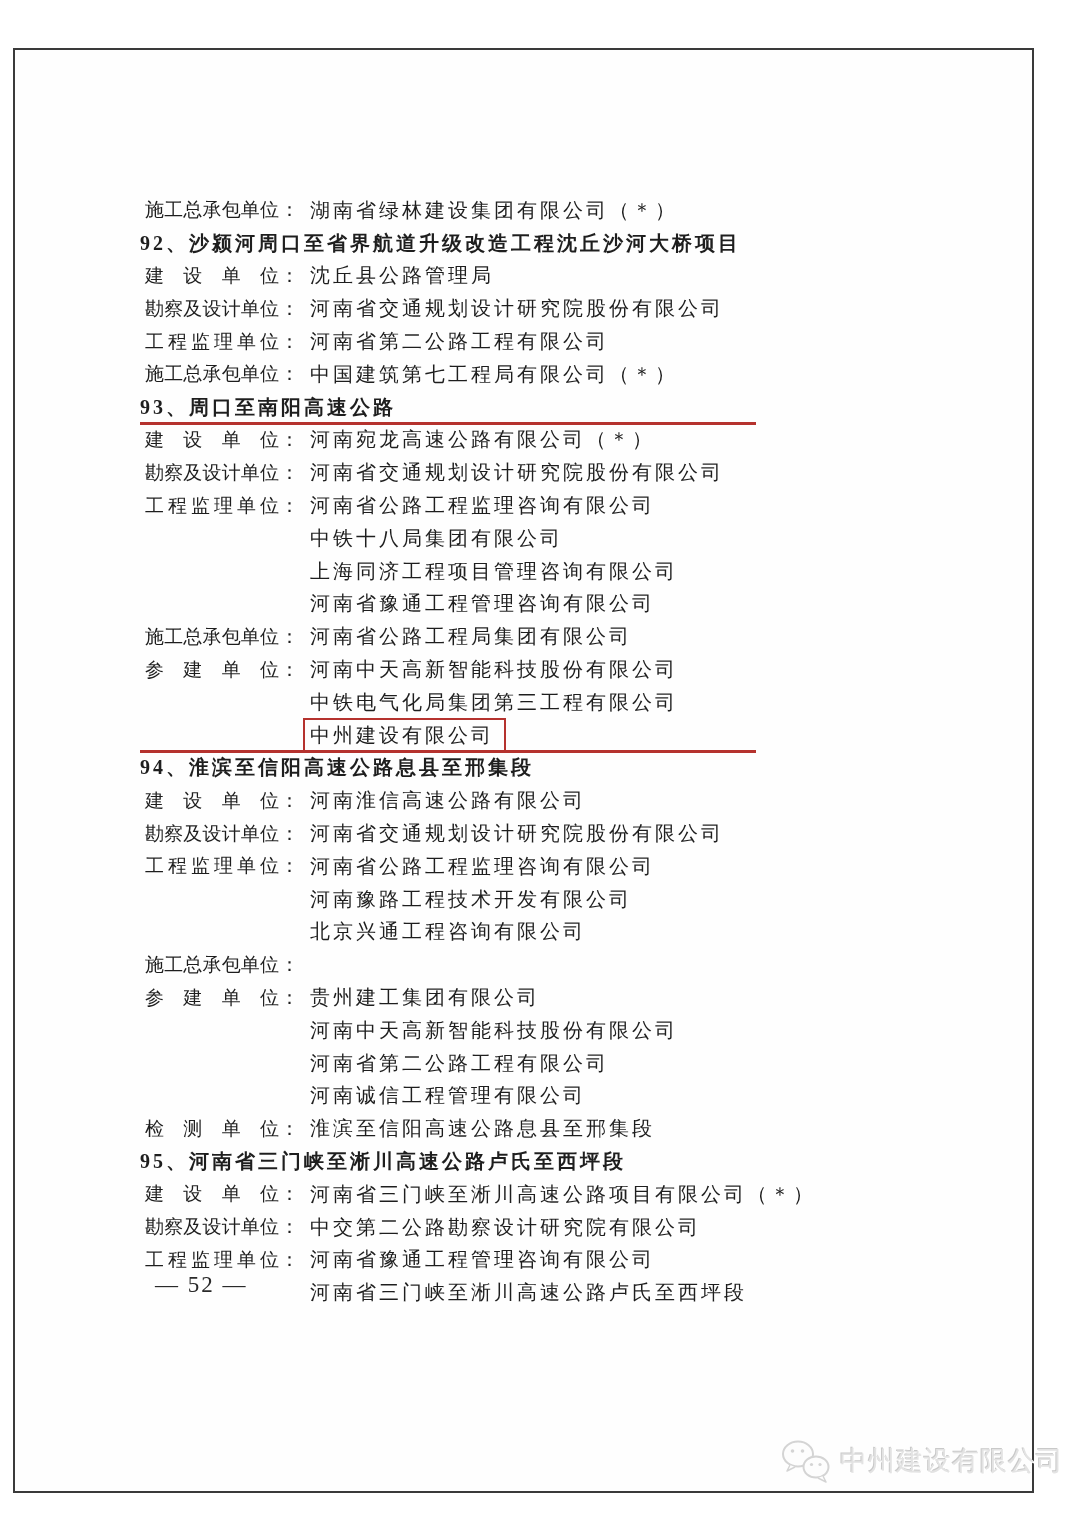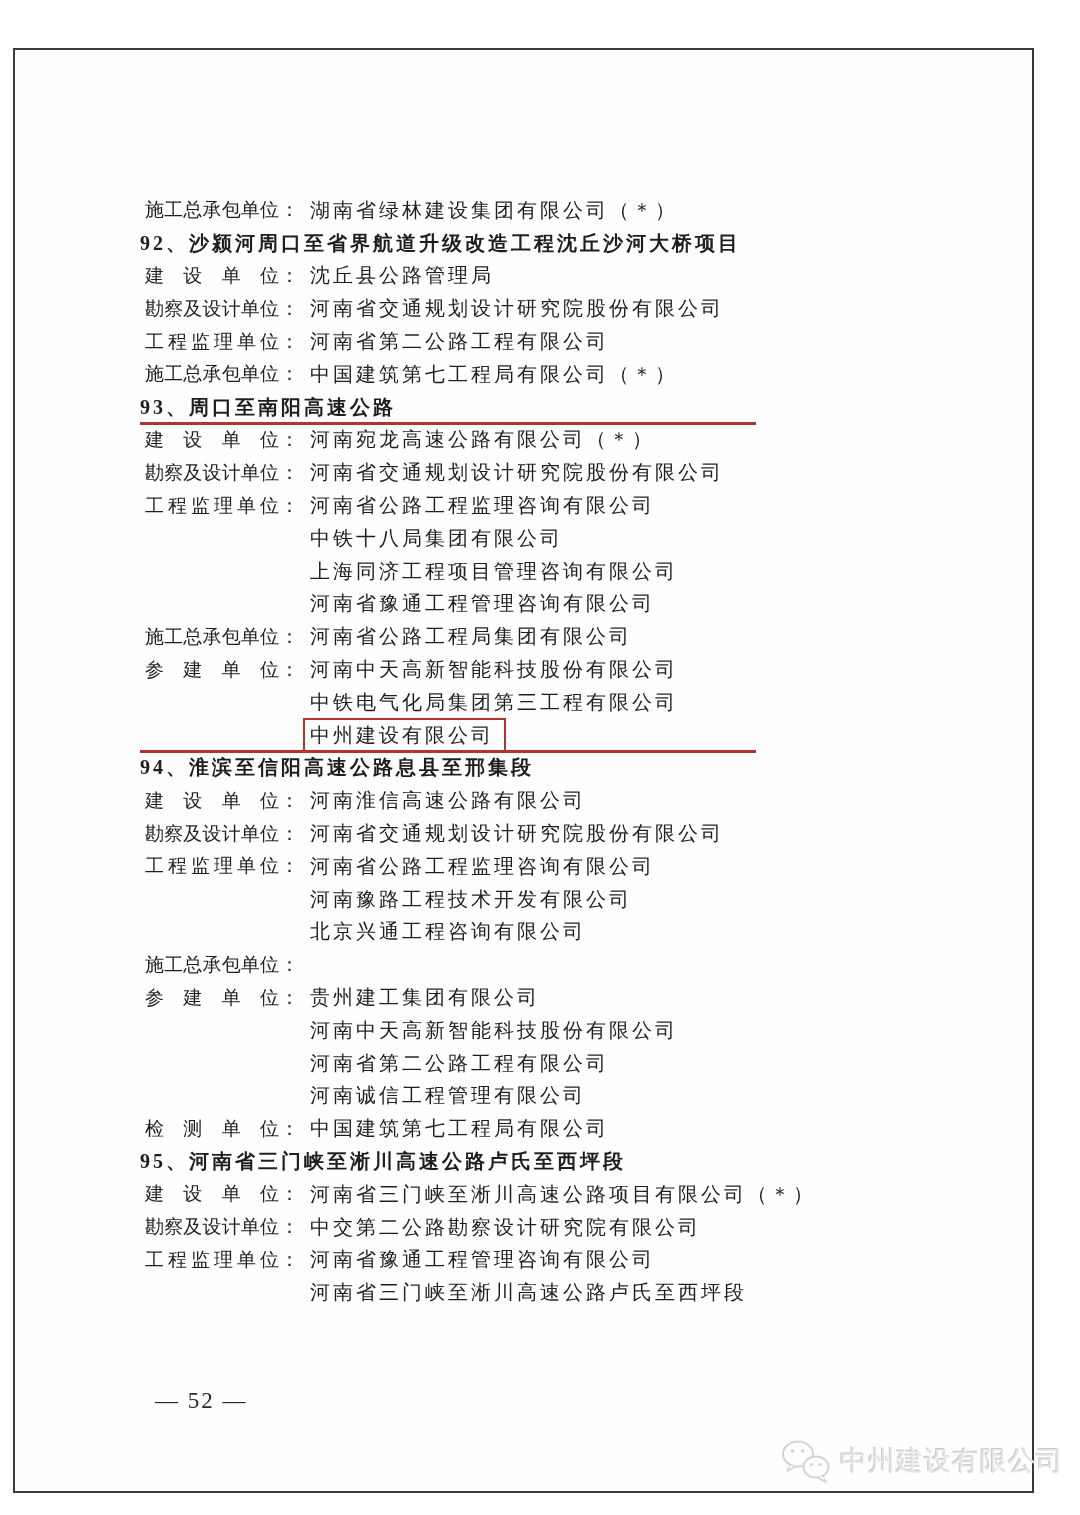--- a/index.html
+++ b/index.html
@@ -32,21 +32,21 @@
   .value{letter-spacing:3px;text-align:center;}
   .value.boxed{
     border:2px solid var(--red);
     padding:2px 10px 2px 5px;margin-left:-7px;
   }
   .rule-bar{
     position:absolute;left:0;bottom:-1px;width:616px;height:3px;
     background:var(--red);
   }
   .page-num{
-    position:absolute;left:155px;top:1388px;
+    position:absolute;left:155px;top:1272px;
     font-size:23px;letter-spacing:2px;color:#2a2a2a;
   }
   .watermark{
     position:absolute;left:780px;top:1438px;z-index:5;
     display:flex;align-items:center;gap:8px;
   }
   .wm-text{
     font-size:27px;letter-spacing:1px;color:var(--wm);
     text-shadow:1px 1px 0 #ffffff,-1px -1px 0 #c9c9c9;
   }
@@ -317,21 +317,21 @@
     <div class="row field">
       <span class="label-wrap">
         <span class="label">
           <span>检</span>
           <span>测</span>
           <span>单</span>
           <span>位</span>
         </span>
         <span class="colon">：</span>
       </span>
-      <span class="value">中国建筑第七工程局有限公司</span>
+      <span class="value">淮滨至信阳高速公路息县至邢集段</span>
     </div>
     <div class="row heading">
       <span class="htext">95、河南省三门峡至淅川高速公路卢氏至西坪段</span>
     </div>
     <div class="row field">
       <span class="label-wrap">
         <span class="label">
           <span>建</span>
           <span>设</span>
           <span>单</span>

